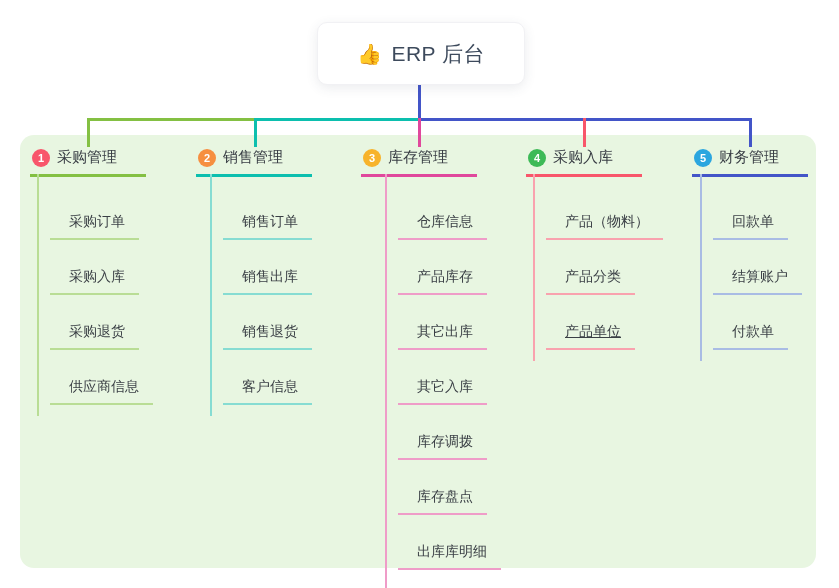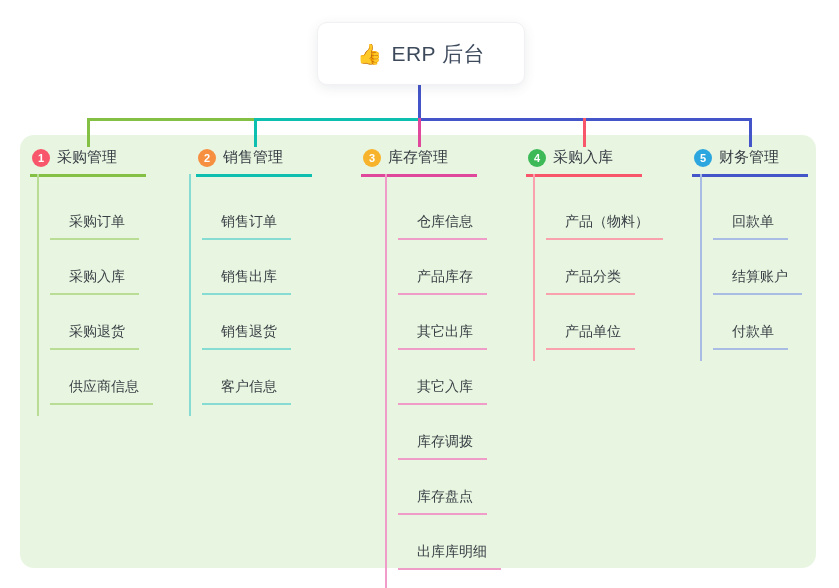--- a/index.html
+++ b/index.html
@@ -81,21 +81,21 @@
       <ul class="branch-column" style="left: 37px; height: 220px; border-left-color: rgb(185, 221, 149);">
         <li class="child-node" style="border-bottom-color: rgb(185, 221, 149);">采购订单</li>
         <li class="child-node" style="border-bottom-color: rgb(185, 221, 149);">采购入库</li>
         <li class="child-node" style="border-bottom-color: rgb(185, 221, 149);">采购退货</li>
         <li class="child-node" style="border-bottom-color: rgb(185, 221, 149);">供应商信息</li>
       </ul>
       <div class="branch-header" style="left: 196px; border-bottom-color: rgb(12, 191, 174);">
         <span class="badge" style="background: rgb(246, 143, 64);">2</span>
         <span>销售管理</span>
       </div>
-      <ul class="branch-column" style="left: 189px; height: 220px; border-left-color: rgb(134, 220, 210);">
+      <ul class="branch-column" style="left: 210px; height: 220px; border-left-color: rgb(134, 220, 210);">
         <li class="child-node" style="border-bottom-color: rgb(134, 220, 210);">销售订单</li>
         <li class="child-node" style="border-bottom-color: rgb(134, 220, 210);">销售出库</li>
         <li class="child-node" style="border-bottom-color: rgb(134, 220, 210);">销售退货</li>
         <li class="child-node" style="border-bottom-color: rgb(134, 220, 210);">客户信息</li>
       </ul>
       <div class="branch-header" style="left: 361px; border-bottom-color: rgb(224, 72, 156);">
         <span class="badge" style="background: rgb(247, 179, 43);">3</span>
         <span>库存管理</span>
       </div>
       <ul class="branch-column" style="left: 368px; height: 459px; border-left-color: rgb(239, 156, 200); margin-left: 17px;">
@@ -107,21 +107,21 @@
         <li class="child-node" style="border-bottom-color: rgb(239, 156, 200);">库存盘点</li>
         <li class="child-node" style="border-bottom-color: rgb(239, 156, 200);">出库库明细</li>
       </ul>
       <div class="branch-header" style="left: 526px; border-bottom-color: rgb(248, 86, 107);">
         <span class="badge" style="background: rgb(61, 186, 87);">4</span>
         <span>采购入库</span>
       </div>
       <ul class="branch-column" style="left: 533px; height: 165px; border-left-color: rgb(249, 162, 174); text-align: right;">
         <li class="child-node" style="border-bottom-color: rgb(249, 162, 174);">产品（物料）</li>
         <li class="child-node" style="border-bottom-color: rgb(249, 162, 174);">产品分类</li>
-        <li class="child-node" style="border-bottom-color: rgb(249, 162, 174);">产品单位</li>
+        <li class="child-node" style="border-bottom-color: rgb(249, 162, 174); text-decoration: underline;">产品单位</li>
       </ul>
       <div class="branch-header" style="left: 692px; border-bottom-color: rgb(67, 85, 200);">
         <span class="badge" style="background: rgb(43, 166, 223);">5</span>
         <span>财务管理</span>
       </div>
       <ul class="branch-column" style="left: 700px; height: 165px; border-left-color: rgb(169, 188, 228);">
         <li class="child-node" style="border-bottom-color: rgb(169, 188, 228);">回款单</li>
         <li class="child-node" style="border-bottom-color: rgb(169, 188, 228);">结算账户</li>
         <li class="child-node" style="border-bottom-color: rgb(169, 188, 228);">付款单</li>
       </ul>

